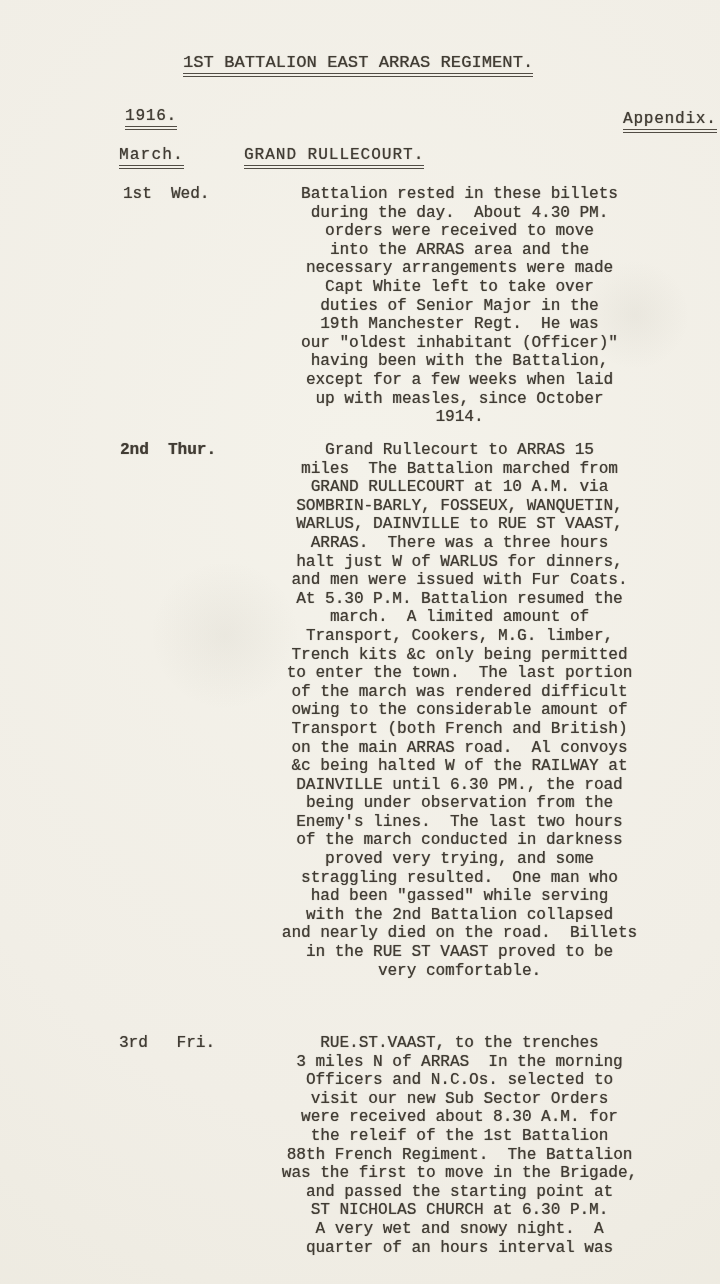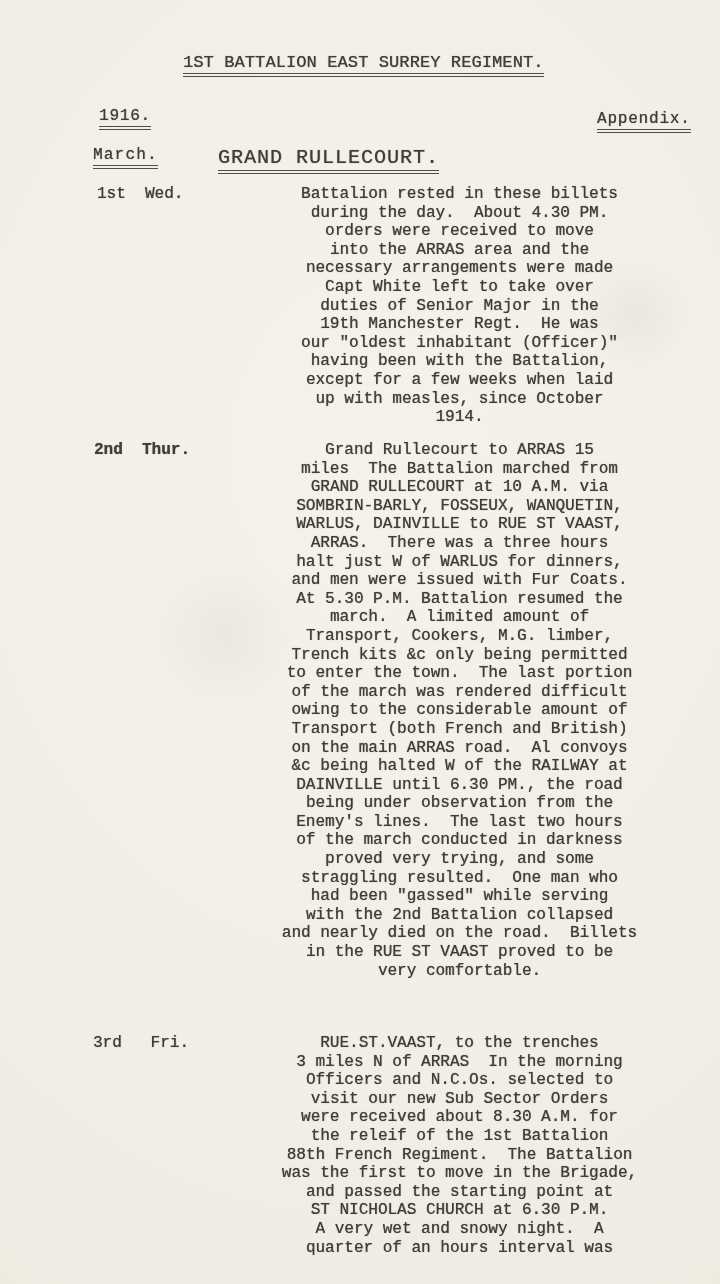--- a/index.html
+++ b/index.html
@@ -9,37 +9,38 @@
     margin:0 auto;
     overflow:hidden;
     background:
       radial-gradient(130% 95% at 50% 35%, #f4f2ea 0%, #f1eee6 55%, #ebe8dd 100%);
     font-family:"Liberation Mono","DejaVu Sans Mono",monospace;
     color:#413c34;
   }
   .ink{
     color:#413c34;
     text-shadow:0 0 1px rgba(63,58,48,0.55), 0.4px 0.4px 0.6px rgba(63,58,48,0.35);
+    margin-left:26px;
   }
   .u{
     border-bottom:4px double rgba(58,53,45,0.88);
     padding-bottom:1px;
     display:inline-block;
   }
   .title{
     position:absolute;left:183px;top:53px;
     margin:0;
     font-size:17px;font-weight:normal;
     letter-spacing:0.1px;
     white-space:pre;
   }
   .year{position:absolute;left:99px;top:107px;font-size:16px;letter-spacing:0.8px;white-space:pre;}
   .appendix{position:absolute;left:597px;top:110px;font-size:16px;letter-spacing:0.8px;white-space:pre;}
   .month{position:absolute;left:93px;top:146px;font-size:16px;letter-spacing:1.2px;white-space:pre;}
-  .section-heading{position:absolute;font-size:20px;letter-spacing:1px;white-space:pre;}
+  .section-heading{position:absolute;font-size:16px;letter-spacing:1px;white-space:pre;}
   .heading-1{left:218px;top:146px;}
   .heading-2{left:213px;top:993px;}
   .entry{position:absolute;left:0;width:700px;}
   .entry-1{top:185px;}
   .entry-2{top:441px;}
   .entry-3{top:1034px;}
   .entry-date{
     position:absolute;top:0;
     font-size:16px;line-height:18.6px;white-space:pre;
   }
@@ -60,21 +61,21 @@
   .smudge-b{left:580px;top:260px;width:110px;height:110px;}
 </style>
 </head>
 <body>
 
 <div class="page">
 
   <div class="smudge smudge-a"></div>
   <div class="smudge smudge-b"></div>
 
-  <h1 class="title ink"><span class="u">1ST BATTALION EAST SURREY REGIMENT.</span></h1>
+  <h1 class="title ink"><span class="u">1ST BATTALION EAST ARRAS REGIMENT.</span></h1>
 
   <div class="year ink"><span class="u">1916.</span></div>
 
   <div class="appendix ink"><span class="u">Appendix.</span></div>
 
   <div class="month ink"><span class="u">March.</span></div>
 
   <div class="section-heading heading-1 ink"><span class="u">GRAND RULLECOURT.</span></div>
 
   <section class="entry entry-1">

